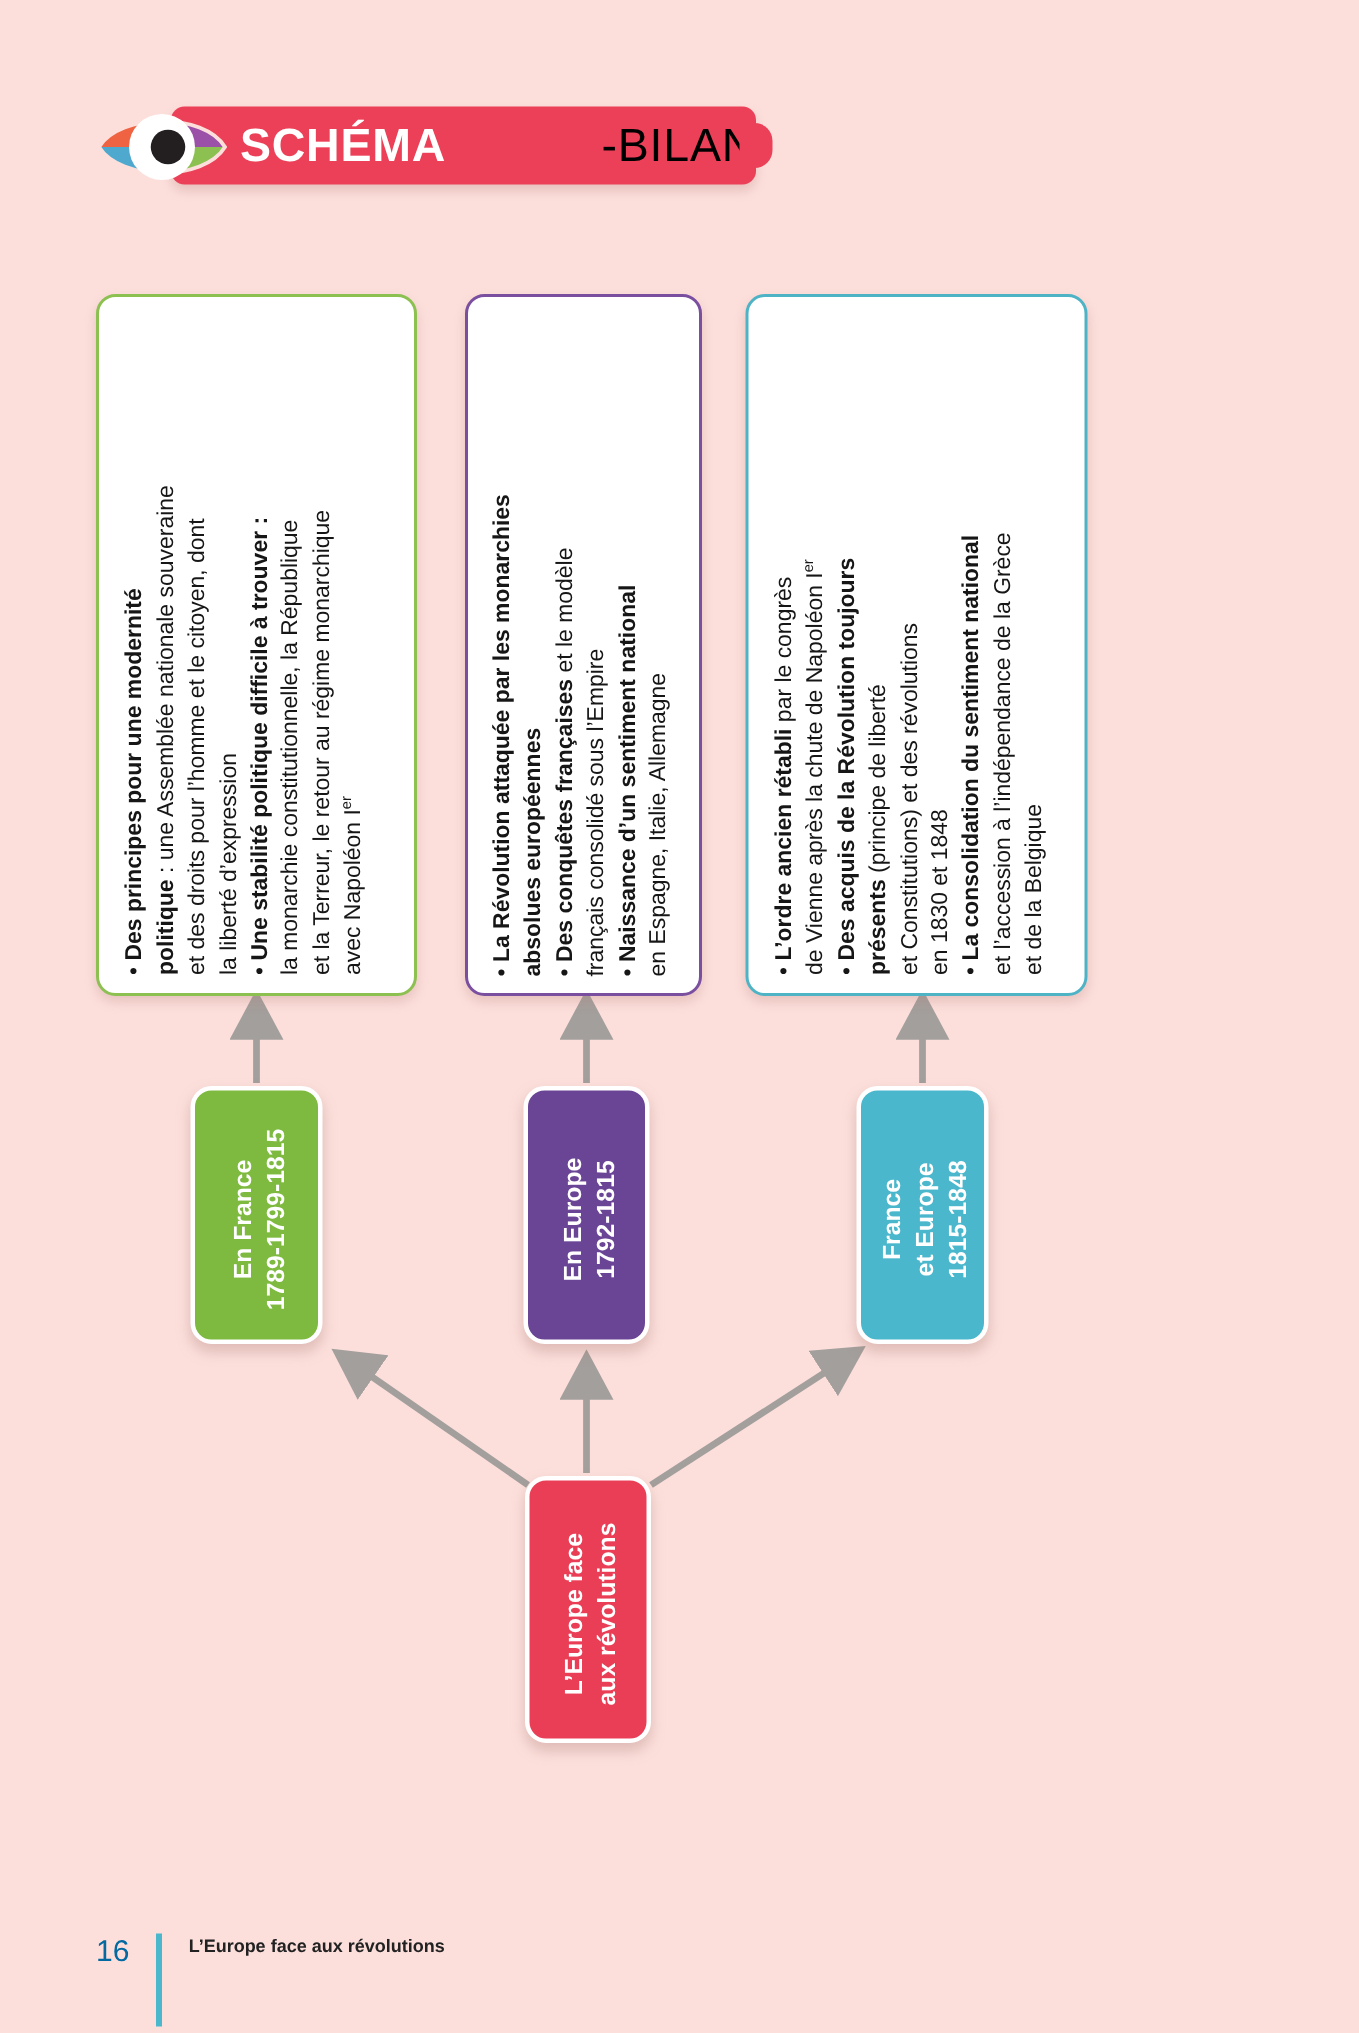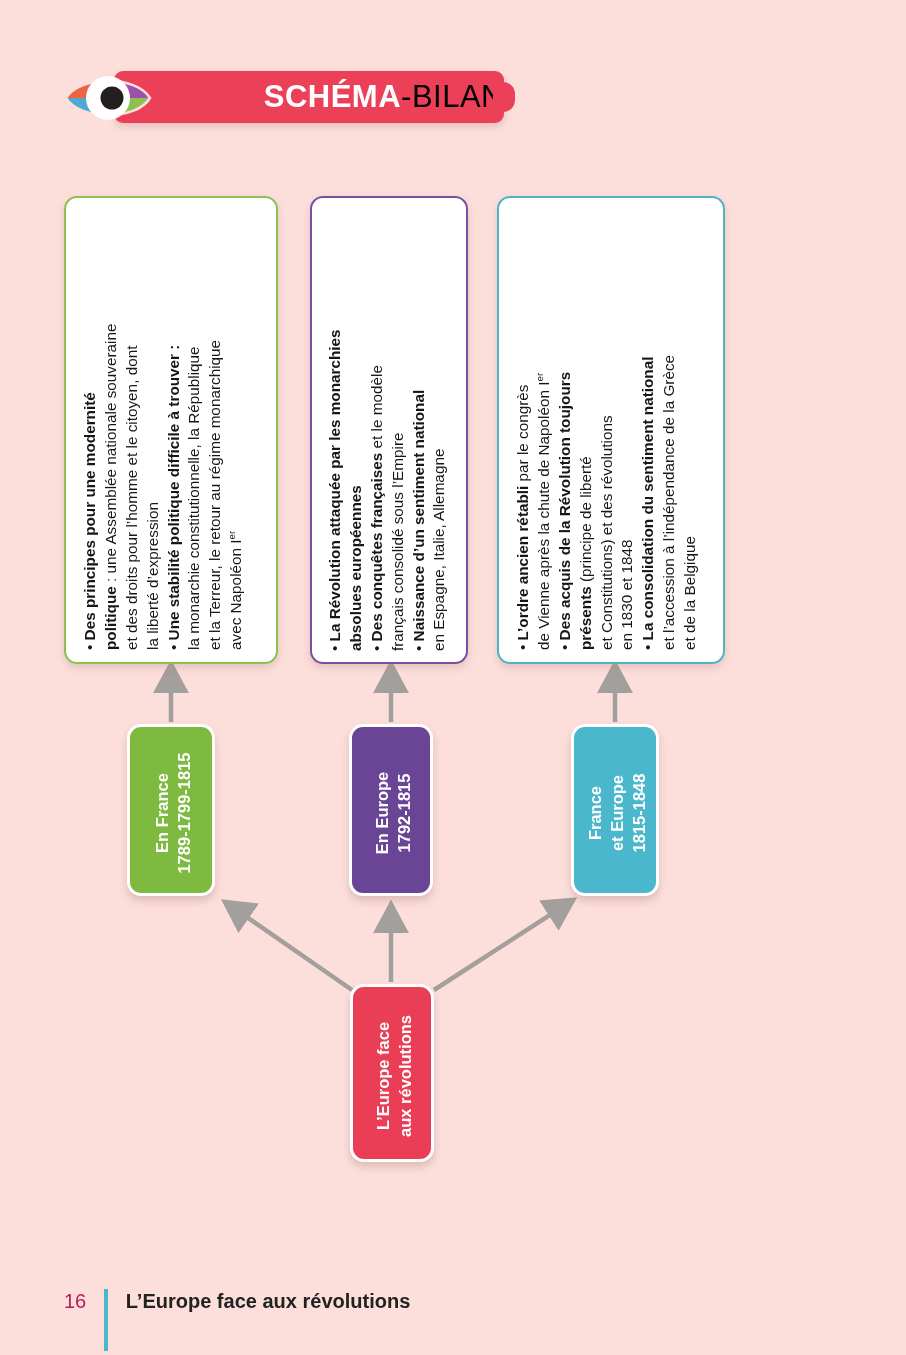--- a/index.html
+++ b/index.html
@@ -56,21 +56,21 @@
     width:22px;
     height:30px;
     background:#ec4058;
     border-radius: 0 12px 12px 0;
   }
   .banner-text {
     position: absolute;
     left: 0; right: 0; top: 0; bottom: 0;
     display: flex;
     align-items: center;
-    justify-content: flex-end;
+    justify-content: space-between;
     padding-left: 46px;
     box-sizing: border-box;
     white-space: nowrap;
   }
   .banner-strong {
     font-size: 31px;
     font-weight: bold;
     color: #ffffff;
     letter-spacing: 0.5px;
   }
@@ -161,32 +161,32 @@
   .footer {
     position: absolute;
     left: 64px;
     top: 1289px;
     height: 66px;
     display: flex;
     align-items: flex-start;
   }
   .footer-page {
     font-size: 20px;
-    color: #be185d;
+    color: #0369a1;
     font-weight: normal;
     padding-top: 1px;
   }
   .footer-rule {
     width: 3.5px;
     height: 62px;
     background: #4bb7cc;
     margin: 0 18px 0 18px;
   }
   .footer-title {
-    font-size: 20px;
+    font-size: 12px;
     font-weight: bold;
     color: #222222;
     padding-top: 1px;
     white-space: nowrap;
   }
 </style>
 </head>
 <body>
 
 <div class="page">

